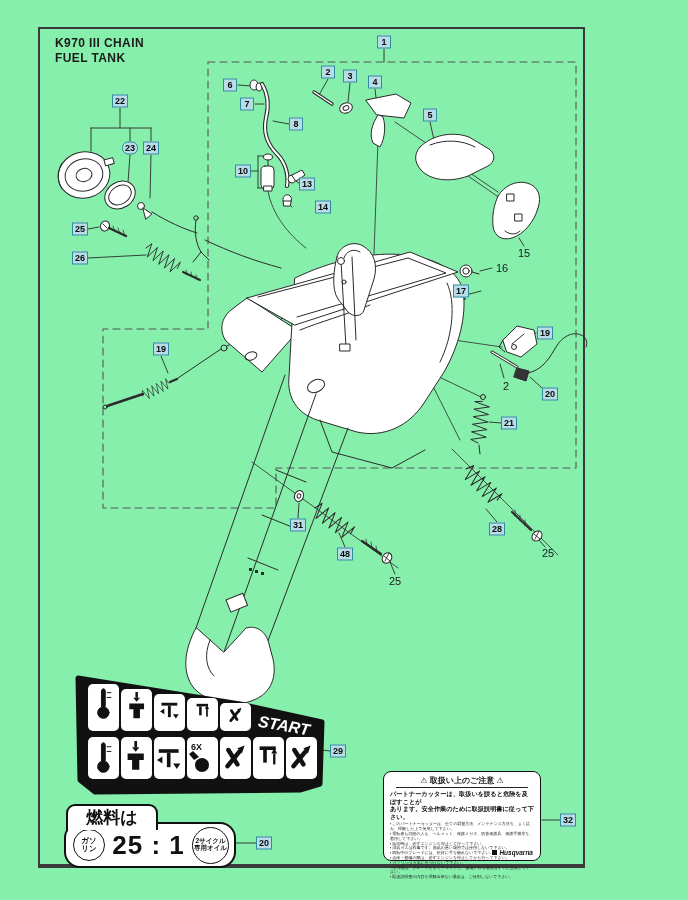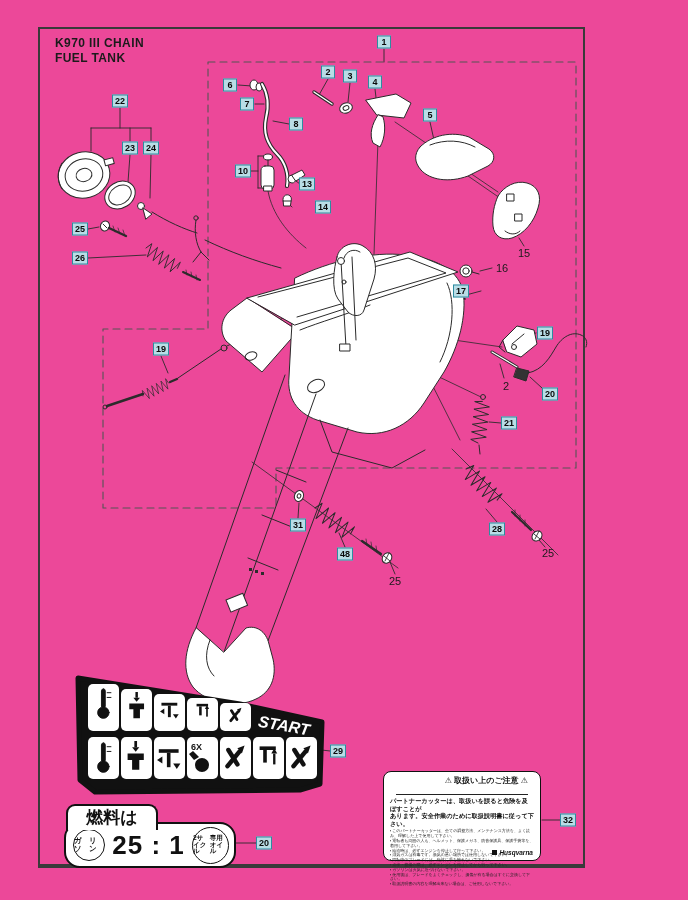--- a/index.html
+++ b/index.html
@@ -1,46 +1,46 @@
 <!DOCTYPE html>
 <html><head>
 <meta charset="utf-8">
 <style>
   html,body{margin:0;padding:0;background:#ffffff;}
-  .page{position:relative;width:688px;height:900px;background:#ec4899;overflow:hidden;
+  .page{position:relative;width:688px;height:900px;background:#86efac;overflow:hidden;
         font-family:"Liberation Sans","DejaVu Sans",sans-serif;}
   .frame{position:absolute;left:38px;top:27px;width:543px;height:835px;
          border:2px solid #3a3a3a;border-bottom-width:4px;}
   .title{position:absolute;left:55px;top:36px;font-size:12px;font-weight:bold;
          color:#1b1b1b;line-height:15px;letter-spacing:.4px;}
   svg.art{position:absolute;left:0;top:0;}
   .callout{position:absolute;transform:translate(-50%,-50%);
            background:#b9dde6;border:1px solid #2e8ca0;color:#0a0a0a;
            font-size:9px;font-weight:bold;line-height:11px;padding:0 2px;
            min-width:8px;text-align:center;cursor:pointer;}
   .plainnum{position:absolute;transform:translate(-50%,-50%);
             font-size:11px;color:#1a1a1a;}
   
   .fuel{position:absolute;left:64px;top:802px;width:172px;height:64px;text-decoration:underline;}
   .fuel .tab{position:absolute;left:2px;top:2px;width:88px;height:24px;background:#fff;
              border:2px solid #111;border-bottom:0;border-radius:9px 9px 0 0;z-index:3;
              font-size:17px;font-weight:bold;text-align:center;line-height:24px;color:#111;}
   .fuel .body{position:absolute;left:0;top:20px;width:168px;height:42px;background:#fff;
               border:2px solid #111;border-radius:16px;z-index:2;display:flex;
               align-items:center;color:#111;}
-  .fuel .circ{border:1.5px solid #111;border-radius:50%;display:flex;flex-direction:row;
+  .fuel .circ{border:1.5px solid #111;border-radius:50%;display:flex;flex-direction:column;
               align-items:center;justify-content:center;font-weight:bold;line-height:1.05;}
   .fuel .c1{width:30px;height:30px;font-size:7.5px;margin-left:7px;}
   .fuel .c2{width:35px;height:35px;font-size:6.5px;margin-right:5px;}
   .fuel .ratio{flex:1;text-align:center;font-size:26px;font-weight:bold;letter-spacing:1px;}
   
   .caution{position:absolute;left:383px;top:771px;width:158px;height:90px;background:#fff;
            border:1.2px solid #111;border-radius:8px;padding:3px 6px;box-sizing:border-box;color:#111;}
-  .caution .hd{font-size:8px;font-weight:bold;text-align:right;border-bottom:0.8px solid #222;
-               padding-bottom:8px;margin:0 6px 2px 6px;}
+  .caution .hd{font-size:8px;font-weight:bold;text-align:center;border-bottom:0.8px solid #222;
+               padding-bottom:1px;margin:0 6px 2px 6px;}
   .caution .bd{font-size:6.2px;font-weight:bold;line-height:7.6px;text-align:left;}
   .caution .bl{margin-top:2px;font-size:4px;line-height:4.8px;color:#222;}
   .caution .bl div::before{content:"▪ ";font-size:3.5px;}
   .caution .logo{position:absolute;right:7px;bottom:4px;font-size:6.5px;font-weight:bold;
                  font-style:italic;color:#111;}
   .caution .logo::before{content:"";display:inline-block;width:5px;height:5px;background:#111;
                  margin-right:2px;}
 </style>
 </head>
 <body>
@@ -360,21 +360,21 @@
       <div class="callout" style="left: 296px; top: 124px;">8</div>
       <div class="callout" style="left: 243px; top: 171px;">10</div>
       <div class="callout" style="left: 307px; top: 184px;">13</div>
       <div class="callout" style="left: 299px; top: 207px; margin-left: 24px;">14</div>
       <div class="callout" style="left: 461px; top: 291px;">17</div>
       <div class="callout" style="left: 161px; top: 349px;">19</div>
       <div class="callout" style="left: 545px; top: 333px;">19</div>
       <div class="callout" style="left: 542px; top: 394px; margin-left: 8px;">20</div>
       <div class="callout" style="left: 509px; top: 423px;">21</div>
       <div class="callout" style="left: 120px; top: 101px;">22</div>
-      <div class="callout" style="left: 130px; top: 148px;">23</div>
+      <div class="callout" style="left: 130px; top: 148px; border-radius: 6px;">23</div>
       <div class="callout" style="left: 151px; top: 148px;">24</div>
       <div class="callout" style="left: 80px; top: 229px;">25</div>
       <div class="callout" style="left: 80px; top: 258px;">26</div>
       <div class="callout" style="left: 345px; top: 554px;">48</div>
       <div class="callout" style="left: 497px; top: 529px;">28</div>
       <div class="callout" style="left: 338px; top: 751px;">29</div>
       <div class="callout" style="left: 264px; top: 843px;">20</div>
       <div class="callout" style="left: 298px; top: 525px;">31</div>
       <div class="callout" style="left: 568px; top: 820px;">32</div>
       <div class="plainnum" style="left: 524px; top: 253px;">15</div>

